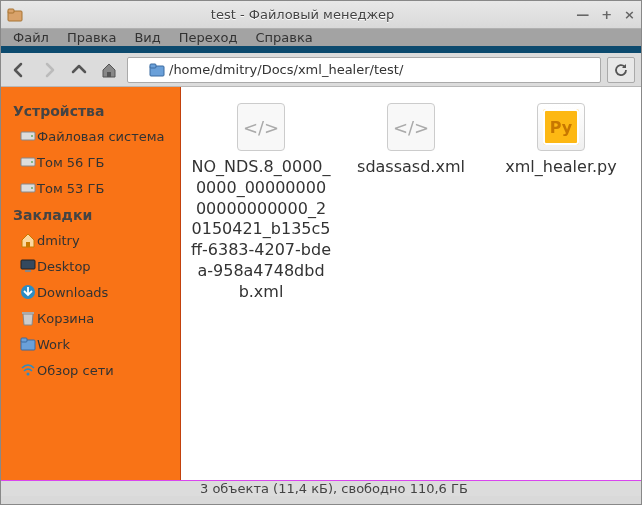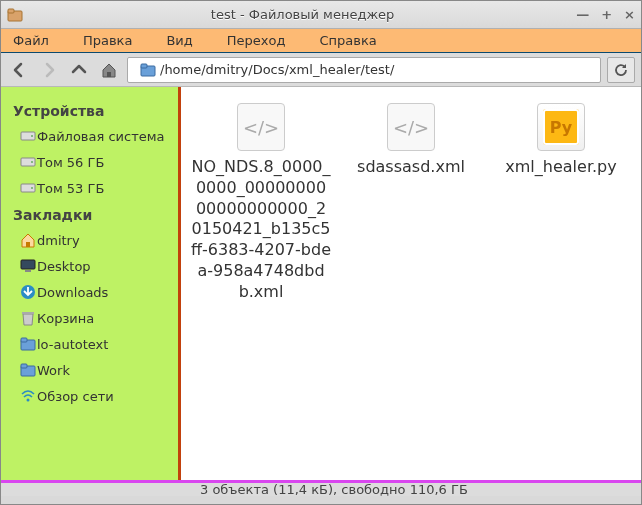--- a/index.html
+++ b/index.html
@@ -2,40 +2,40 @@
 <html><head>
 <meta charset="utf-8">
 <style>
 * { box-sizing: border-box; margin: 0; padding: 0; font-family: "DejaVu Sans", "Liberation Sans", sans-serif; font-size: 13px; }
 body { width: 642px; height: 505px; background: #d9d9d9; overflow: hidden; border: 1px solid #888; }
 .titlebar { height: 28px; background: linear-gradient(#e8e8e8,#d9d9d9); display: flex; align-items: center; border-bottom: 1px solid #b0b0b0; padding: 0 6px; }
 .win-icon { width: 16px; height: 16px; margin-right: 6px; display: flex; align-items: center; justify-content: center; }
 .title-text { flex: 1; text-align: center; color: #444; font-weight: normal; text-shadow: 0 1px 0 #fff; }
 .win-controls { display: flex; gap: 12px; color: #666; }
 .win-controls span { cursor: pointer; font-weight: bold; }
-.menubar { height: 24px; background: #fdba74; display: flex; align-items: center; padding: 0 4px; border-bottom: 1px solid #0c4a6e; gap: 18px; }
+.menubar { height: 24px; background: #a3a3a3; display: flex; align-items: center; padding: 0 4px; border-bottom: 7px solid #0c4a6e; gap: 2px; }
 .menubar div { padding: 2px 8px; color: #333; cursor: pointer; }
 .toolbar { height: 34px; background: #dcdcdc; display: flex; align-items: center; padding: 0 6px; border-bottom: 1px solid #b8b8b8; gap: 6px; }
 .tool-btn { width: 24px; height: 24px; display: flex; align-items: center; justify-content: center; color: #555; cursor: pointer; }
 .tool-btn.disabled { color: #aaa; }
-.path-box { flex: 1; display: flex; align-items: center; background: #fff; border: 1px solid #aaa; border-radius: 2px; height: 26px; padding: 0 12px; }
+.path-box { flex: 1; display: flex; align-items: center; background: #fff; border: 1px solid #aaa; border-radius: 2px; height: 26px; padding: 0 21px; }
 .path-input { flex: 1; border: none; outline: none; font-size: 13px; color: #333; }
 .reload-btn { width: 28px; height: 26px; display: flex; align-items: center; justify-content: center; border: 1px solid #aaa; border-radius: 2px; background: #e8e8e8; cursor: pointer; color: #555; }
 .body { display: flex; height: calc(100% - 28px - 24px - 34px - 24px); }
-.sidebar { width: 195px; background: #bef264; border-right: 3px solid #c2410c; padding: 10px 0; overflow: hidden; }
+.sidebar { width: 195px; background: #f97316; border-right: 1px solid #c2410c; padding: 10px 0; overflow: hidden; }
 .section-header { font-weight: bold; color: #444; padding: 6px 10px 4px 12px; font-size: 14px; }
 .sidebar-item { display: flex; align-items: center; gap: 0; padding: 4px 0 4px 18px; color: #333; cursor: pointer; }
 .sidebar-item .icon-slot { width: 18px; height: 18px; display: flex; align-items: center; justify-content: center; }
 .content { flex: 1; background: #fff; padding: 16px 10px; display: flex; align-items: flex-start; gap: 10px; }
 .file-item { width: 140px; display: flex; flex-direction: column; align-items: center; text-align: center; cursor: pointer; }
 .file-icon { width: 48px; height: 48px; border: 1px solid #ccc; border-radius: 4px; background: #f8f8f8; display: flex; align-items: center; justify-content: center; color: #aaa; font-size: 18px; margin-bottom: 6px; }
 .file-icon.py { background: linear-gradient(#fff,#f0f0f0); }
 .file-icon.py .py-inner { width: 36px; height: 36px; background: #fdb813; border-radius: 3px; display: flex; align-items: center; justify-content: center; color: #c77700; font-weight: bold; font-size: 16px; box-shadow: inset 0 0 0 2px #fff; }
 .file-name { font-size: 16px; color: #333; word-break: break-all; line-height: 1.3; max-width: 140px; }
-.statusbar { height: 16px; background: #dcdcdc; border-top: 3px solid #d946ef; display: flex; align-items: center; padding: 0 4px; font-size: 12px; color: #444; }
+.statusbar { height: 16px; background: #dcdcdc; border-top: 1px solid #d946ef; display: flex; align-items: center; padding: 0 4px; font-size: 12px; color: #444; }
 .statusbar .left-pad { width: 195px; }
 svg { display: block; }
 </style>
 </head>
 <body>
 
 <div class="titlebar">
   <span class="win-icon">
     <svg width="16" height="16" viewBox="0 0 16 16">
         <rect x="1" y="4" width="14" height="10" rx="1" fill="#d9a26a" stroke="#a87433"></rect>
@@ -166,29 +166,20 @@
         </span>
       <span>Корзина</span>
     </div>
     <div class="sidebar-item">
       <span class="icon-slot">
           <svg width="16" height="14" viewBox="0 0 16 14">
             <rect x="1" y="3" width="14" height="10" rx="1" fill="#6aa0d9" stroke="#3a6aa0"></rect>
             <rect x="1" y="1" width="6" height="4" rx="1" fill="#6aa0d9" stroke="#3a6aa0"></rect>
           </svg>
         </span>
-      <span>lo-autotext</span>
-    </div>
-    <div class="sidebar-item">
-      <span class="icon-slot">
-          <svg width="16" height="14" viewBox="0 0 16 14">
-            <rect x="1" y="3" width="14" height="10" rx="1" fill="#6aa0d9" stroke="#3a6aa0"></rect>
-            <rect x="1" y="1" width="6" height="4" rx="1" fill="#6aa0d9" stroke="#3a6aa0"></rect>
-          </svg>
-        </span>
       <span>Work</span>
     </div>
 
     <div class="sidebar-item">
       <span class="icon-slot">
           <svg width="16" height="16" viewBox="0 0 16 16">
             <path d="M2 6 Q8 0 14 6" fill="none" stroke="#2b8cc4" stroke-width="1.6"></path>
             <path d="M4 9 Q8 5 12 9" fill="none" stroke="#2b8cc4" stroke-width="1.6"></path>
             <circle cx="8" cy="12" r="1.5" fill="#2b8cc4"></circle>
           </svg>

